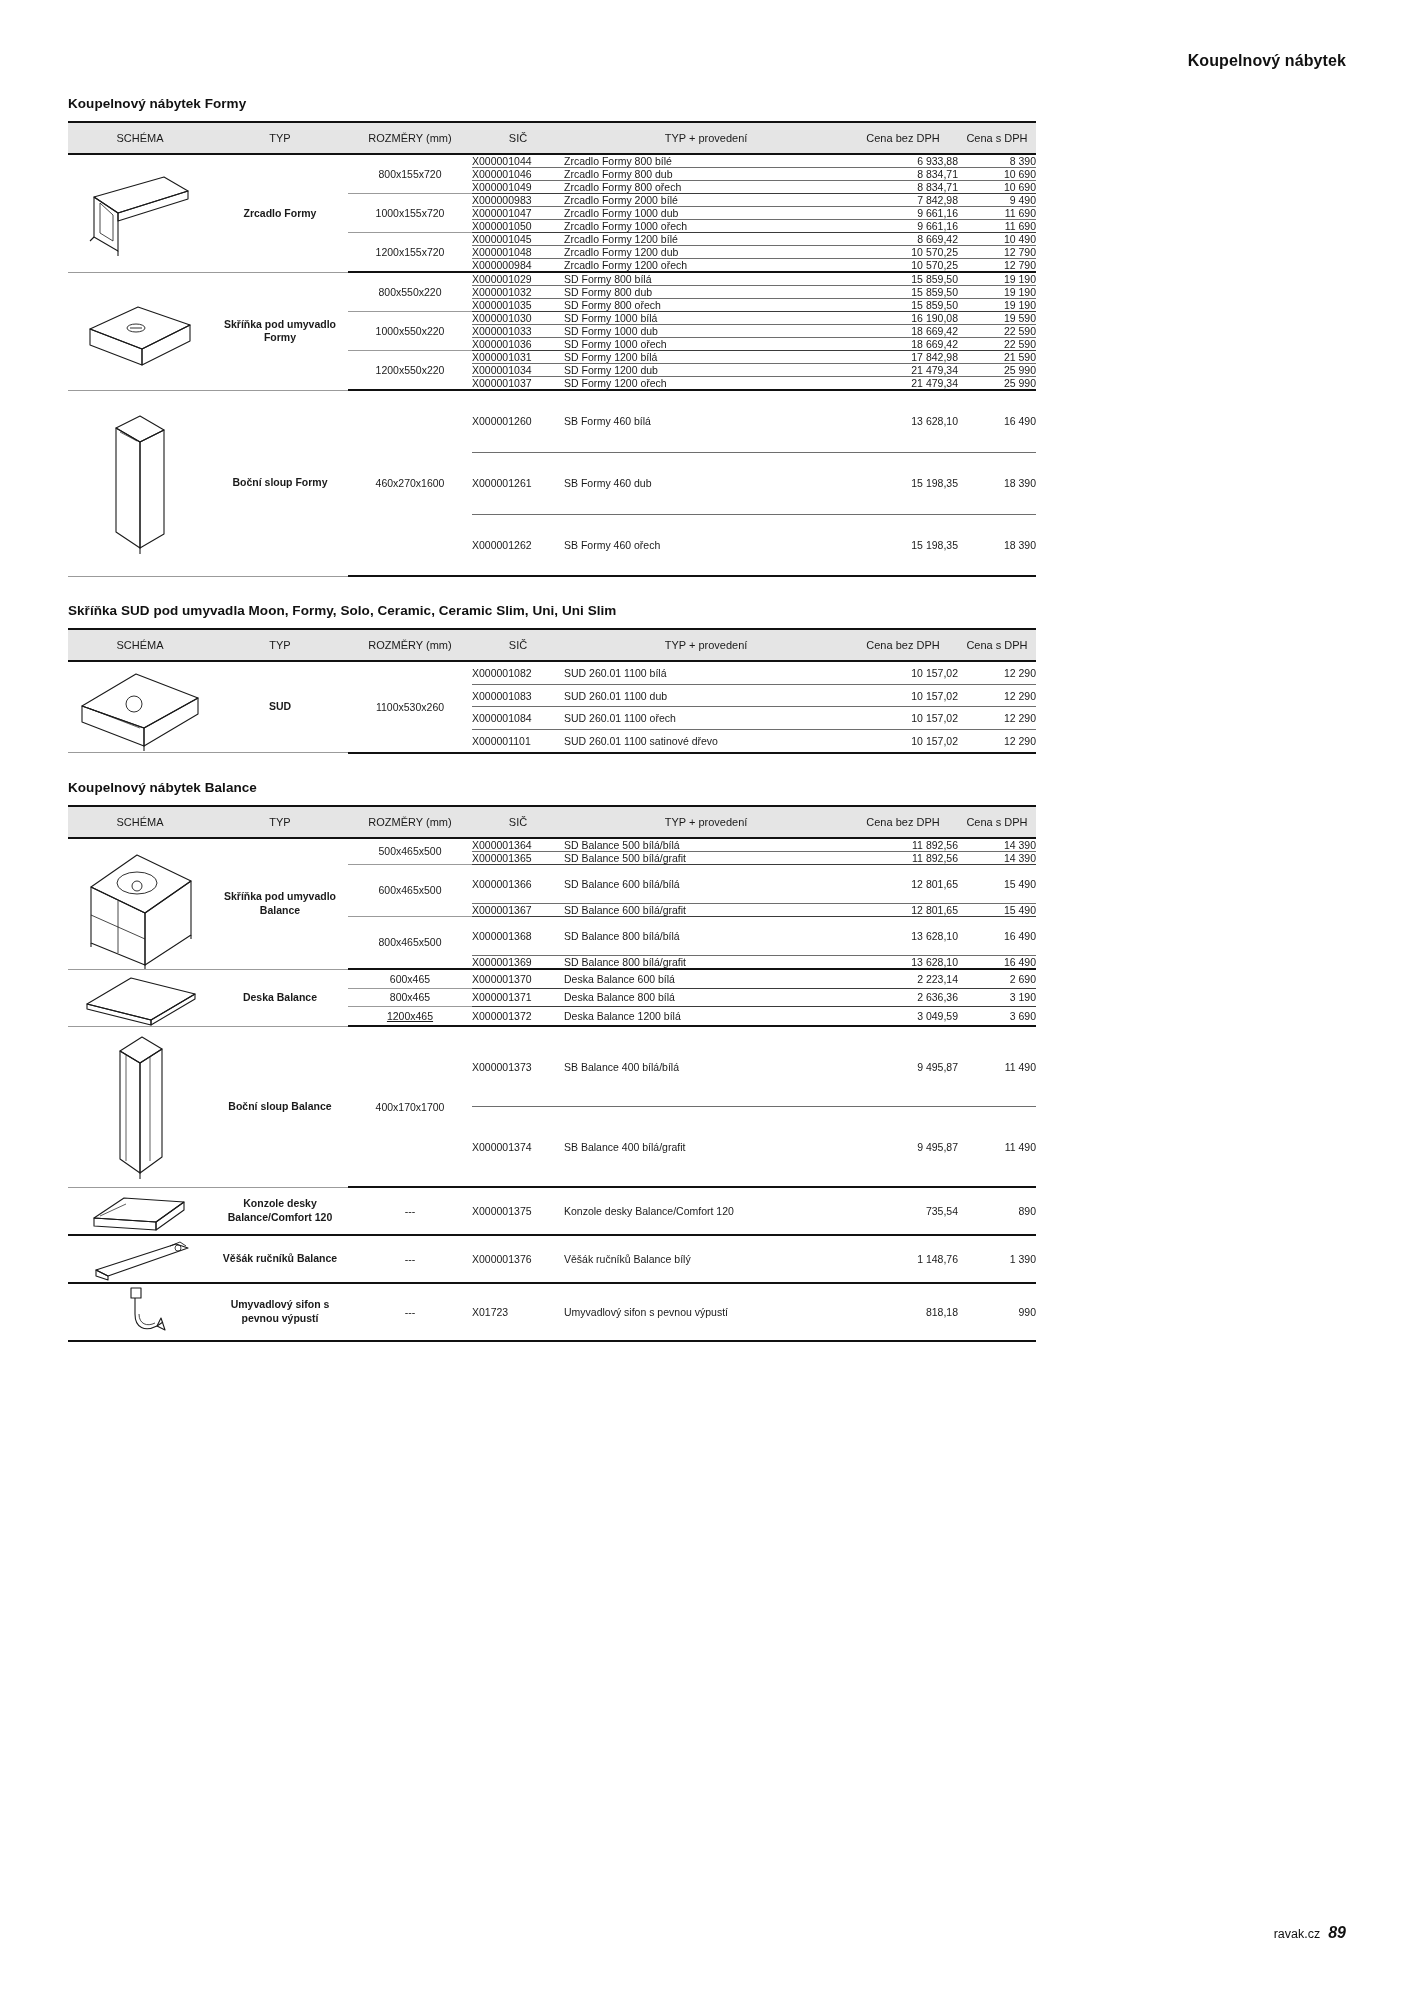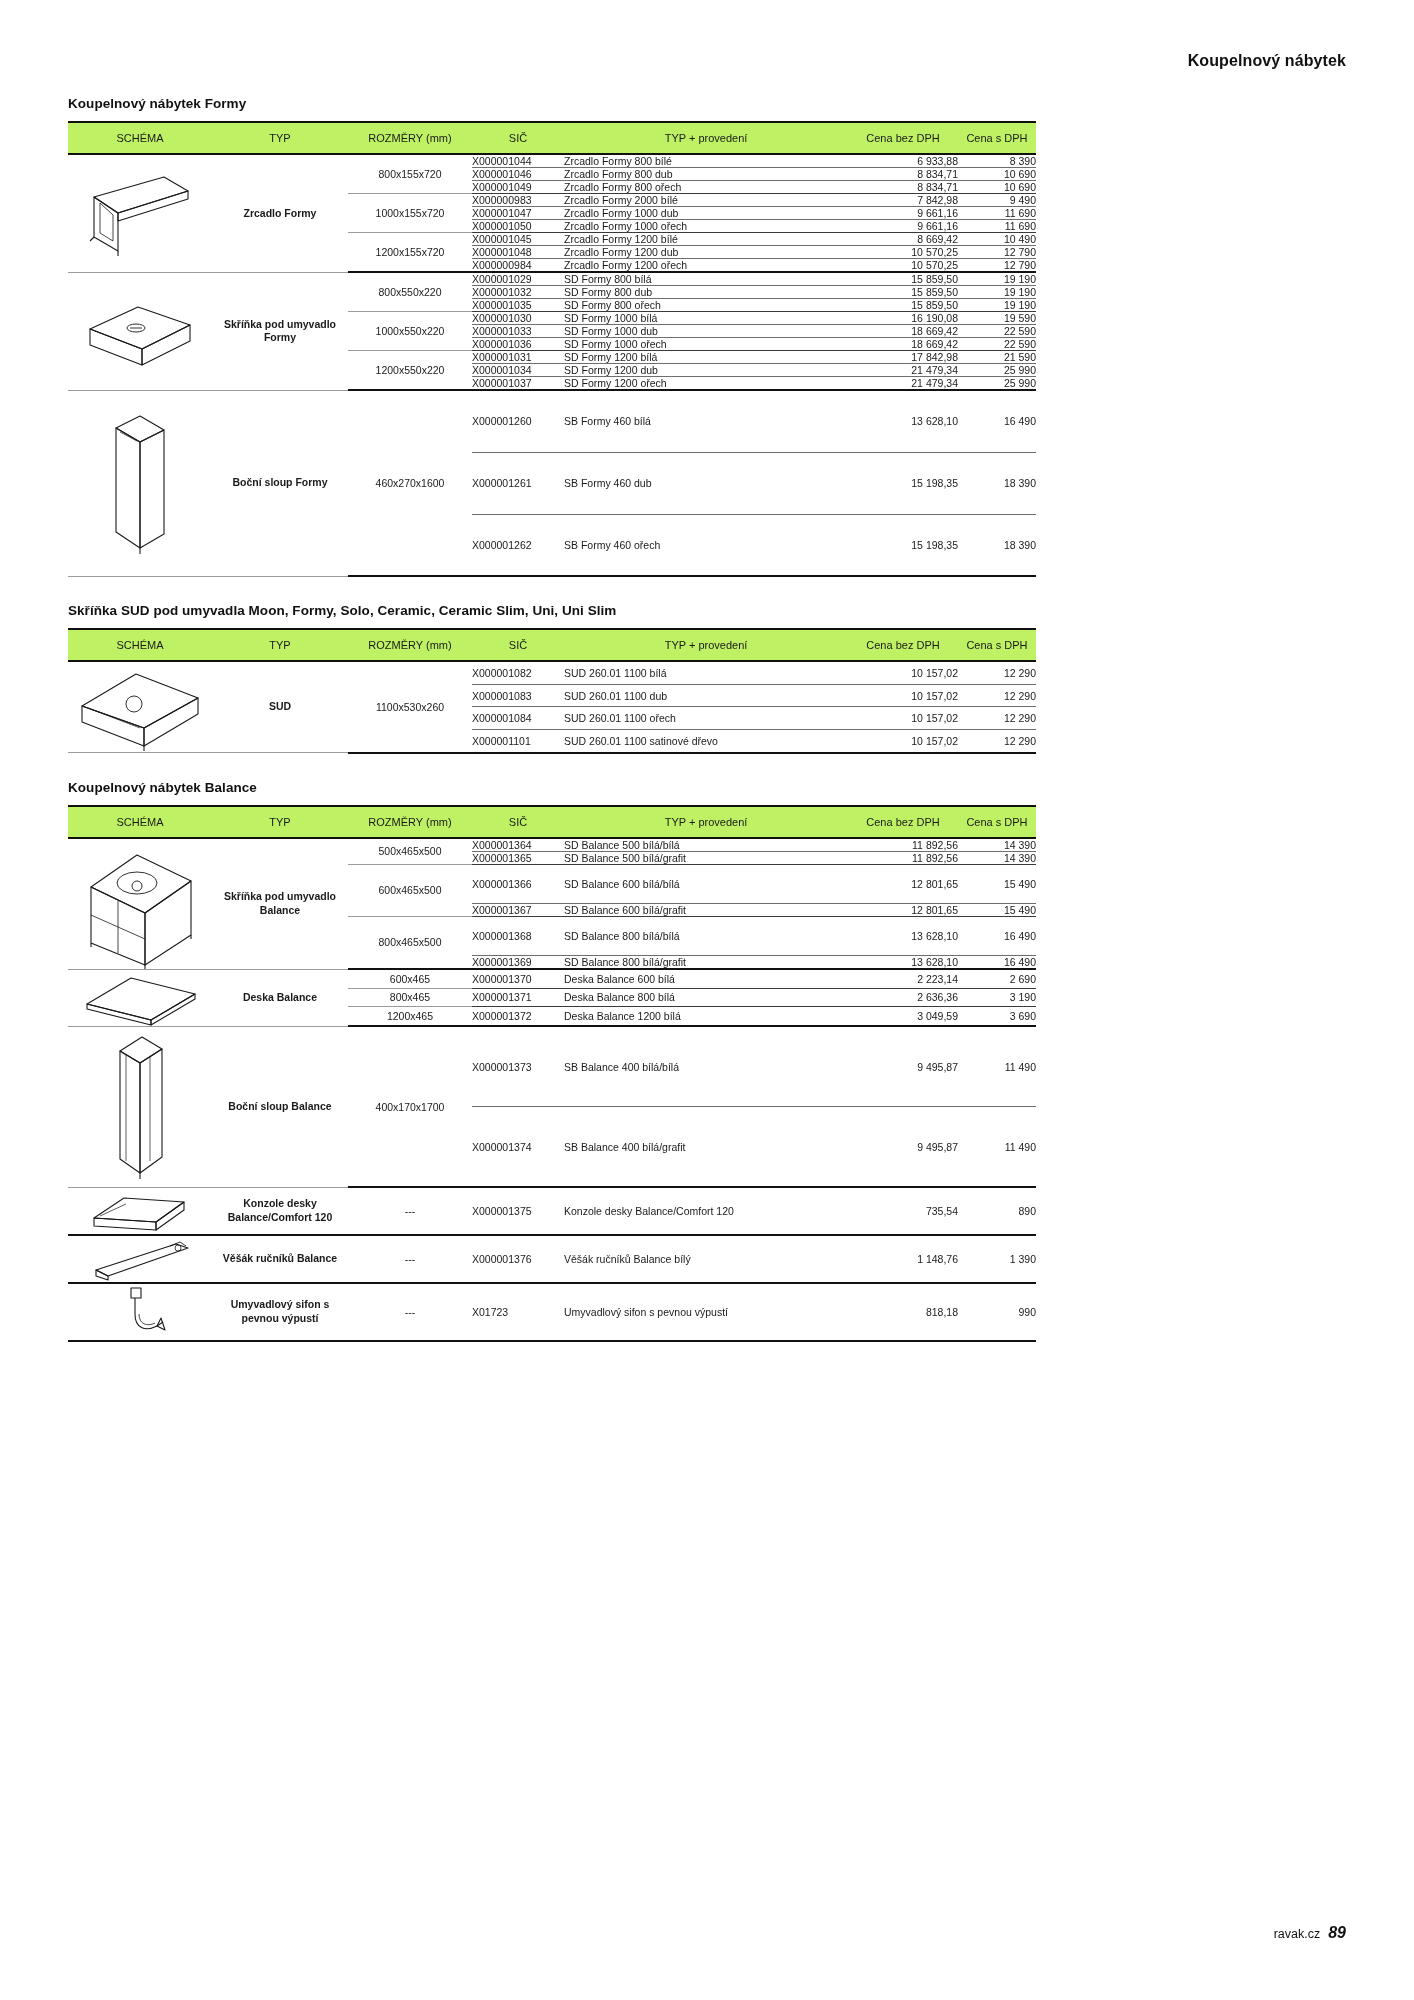--- a/index.html
+++ b/index.html
@@ -51,21 +51,21 @@
   }
   table.pt col.c-schema { width: 144px; }
   table.pt col.c-typ    { width: 136px; }
   table.pt col.c-rozm   { width: 124px; }
   table.pt col.c-sic    { width: 92px; }
   table.pt col.c-prov   { width: 284px; }
   table.pt col.c-bez    { width: 110px; }
   table.pt col.c-sdph   { width: 78px; }
 
   table.pt thead th {
-    background: #bef264;
+    background: #e5e5e5;
     font-weight: 400;
     font-size: 11px;
     color: #1a1a1a;
     padding: 9px 0 9px 0;
     text-align: center;
     border-top: 2.5px solid #111;
     border-bottom: 2.5px solid #111;
   }
   table.pt tbody td {
     padding: 0;
@@ -466,21 +466,21 @@
                 <td class="cell t-sdph">2 690</td>
               </tr>
               <tr class="r sub-end">
                 <td rowspan="1" class="cell t-rozm span-rozm" style="border-bottom: 0.8px solid rgb(155, 155, 155);">800x465</td>
                 <td class="cell t-sic">X000001371</td>
                 <td class="cell t-prov">Deska Balance 800 bílá</td>
                 <td class="cell t-bez">2 636,36</td>
                 <td class="cell t-sdph">3 190</td>
               </tr>
               <tr class="r grp-end">
-                <td rowspan="1" class="cell t-rozm span-rozm" style="border-bottom: 2.2px solid rgb(17, 17, 17);">1200x465</td>
+                <td rowspan="1" class="cell t-rozm span-rozm" style="border-bottom: 2.2px solid rgb(17, 17, 17); text-decoration: underline;">1200x465</td>
                 <td class="cell t-sic">X000001372</td>
                 <td class="cell t-prov">Deska Balance 1200 bílá</td>
                 <td class="cell t-bez">3 049,59</td>
                 <td class="cell t-sdph">3 690</td>
               </tr>
               <tr class="r thin-row" style="height: 62px;">
                 <td rowspan="2" class="cell t-schema span-schema">
                   <svg class="schema-art" width="120" height="160" viewBox="0 0 120 160" fill="none" stroke="#1a1a1a" stroke-width="1.1" stroke-linejoin="round">
                     <path d="M40 24 L62 10 L82 22 L60 36 Z"></path>
                     <path d="M40 24 L40 132 L60 146 L60 36 Z"></path>

